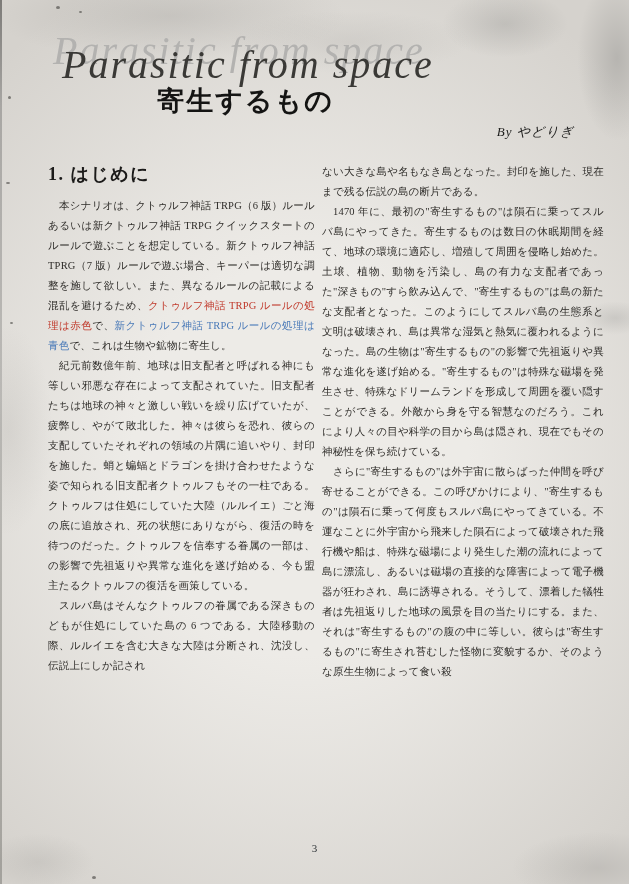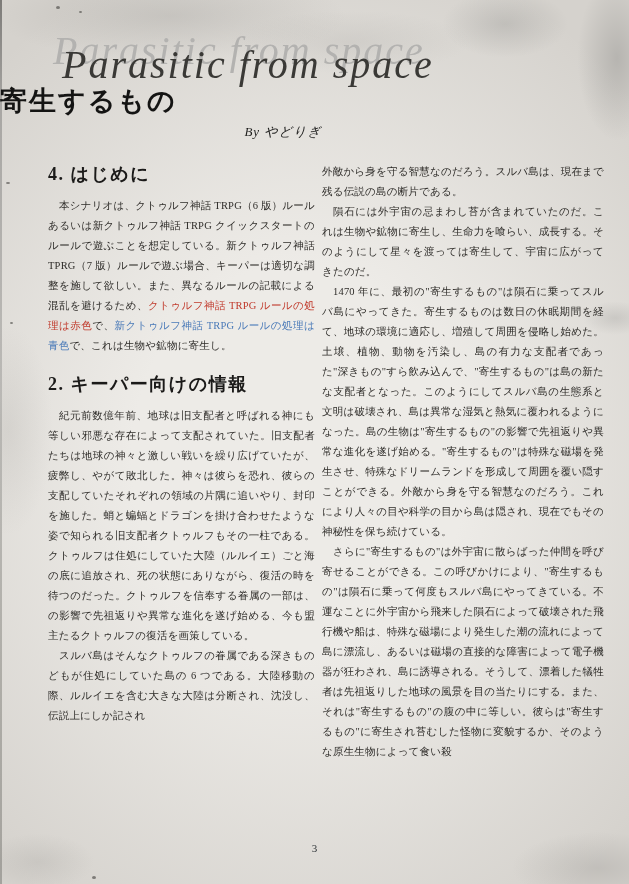--- a/index.html
+++ b/index.html
@@ -22,23 +22,23 @@
     background:linear-gradient(180deg,#4d4c4a 0,#8f8e8c 12%,#a9a8a5 45%,#96958f 75%,#8a8984 100%);
     opacity:.65;}
   .speck{position:absolute;background:#4c4a46;border-radius:50%;opacity:.65;}
 
   .script-title{position:absolute;top:42px;left:62px;height:60px;white-space:nowrap;
     font-style:italic;font-family:"Liberation Serif","DejaVu Serif",serif;
     font-size:40px;line-height:46px;letter-spacing:2px;}
   .script-title .echo{position:absolute;left:-9px;top:-14px;color:#b3b2b0;}
   .script-title .main{position:relative;color:#3a3936;}
 
-  .jp-title{position:absolute;top:85px;left:0;width:491px;margin:0;text-align:left;
+  .jp-title{position:absolute;top:85px;left:0;width:491px;margin:0;text-align:center;
     font-weight:bold;font-size:27px;line-height:32px;color:#141413;letter-spacing:2px;}
-  .byline{position:absolute;top:123px;left:0;width:566px;text-align:center;
+  .byline{position:absolute;top:123px;left:8px;width:566px;text-align:right;
     font-style:italic;font-size:13px;line-height:17px;color:#1e1e1d;letter-spacing:1px;}
 
   .col{position:absolute;top:162px;}
   .col-left{left:48px;width:267px;}
   .col-right{left:322px;width:282px;}
   .section-heading{margin:0 0 9px;font-weight:bold;font-size:18px;line-height:25px;
     color:#1b1a19;letter-spacing:1.5px;}
   .col .section-heading:not(:first-child){margin-top:16px;}
   .para{margin:0;font-size:10.5px;line-height:20px;color:#2e2c29;
     text-align:justify;text-justify:inter-ideograph;word-break:break-all;letter-spacing:.2px;}
@@ -64,28 +64,26 @@
     <div class="script-title">
       <span class="echo">Parasitic from space</span>
       <span class="main">Parasitic from space</span>
     </div>
     <h1 class="jp-title">寄生するもの</h1>
     <div class="byline">By やどりぎ</div>
   </header>
 
   <main>
     <div class="col col-left">
-        <h2 class="section-heading">4. はじめに</h2>
+        <h2 class="section-heading">1. はじめに</h2>
         <p class="para indent"><span>本シナリオは、クトゥルフ神話 TRPG（6 版）ルールあるいは新クトゥルフ神話 TRPG クイックスタートのルールで遊ぶことを想定している。新クトゥルフ神話 TPRG（7 版）ルールで遊ぶ場合、キーパーは適切な調整を施して欲しい。また、異なるルールの記載による混乱を避けるため、</span><span style="color: rgb(192, 57, 43);">クトゥルフ神話 TRPG ルールの処理は赤色</span><span>で、</span><span style="color: rgb(74, 122, 184);">新クトゥルフ神話 TRPG ルールの処理は青色</span><span>で、これは生物や鉱物に寄生し。</span></p>
-        <h2 class="section-heading">2. キーパー向けの情報</h2>
         <p class="para indent"><span>紀元前数億年前、地球は旧支配者と呼ばれる神にも等しい邪悪な存在によって支配されていた。旧支配者たちは地球の神々と激しい戦いを繰り広げていたが、疲弊し、やがて敗北した。神々は彼らを恐れ、彼らの支配していたそれぞれの領域の片隅に追いやり、封印を施した。蛸と蝙蝠とドラゴンを掛け合わせたような姿で知られる旧支配者クトゥルフもその一柱である。クトゥルフは住処にしていた大陸（ルルイエ）ごと海の底に追放され、死の状態にありながら、復活の時を待つのだった。クトゥルフを信奉する眷属の一部は、の影響で先祖返りや異常な進化を遂げ始める、今も盟主たるクトゥルフの復活を画策している。</span></p>
         <p class="para indent"><span>スルバ島はそんなクトゥルフの眷属である深きものどもが住処にしていた島の 6 つである。大陸移動の際、ルルイエを含む大きな大陸は分断され、沈没し、伝説上にしか記され</span></p>
       </div>
     <div class="col col-right">
-        <p class="para"><span>外敵から身を守る智慧なのだろう。スルバ島は、現在まで残る伝説の島の断片である。</span></p>
-        <p class="para indent"><span>隕石には外宇宙の忌まわし苔が含まれていたのだ。これは生物や鉱物に寄生し、生命力を喰らい、成長する。そのようにして星々を渡っては寄生して、宇宙に広がってきたのだ。</span></p>
+        <p class="para"><span>ない大きな島や名もなき島となった。封印を施した、現在まで残る伝説の島の断片である。</span></p>
         <p class="para indent"><span>1470 年に、最初の"寄生するもの"は隕石に乗ってスルバ島にやってきた。寄生するものは数日の休眠期間を経て、地球の環境に適応し、増殖して周囲を侵略し始めた。土壌、植物、動物を汚染し、島の有力な支配者であった"深きもの"すら飲み込んで、"寄生するもの"は島の新たな支配者となった。このようにしてスルバ島の生態系と文明は破壊され、島は異常な湿気と熱気に覆われるようになった。島の生物は"寄生するもの"の影響で先祖返りや異常な進化を遂げ始める。"寄生するもの"は特殊な磁場を発生させ、特殊なドリームランドを形成して周囲を覆い隠すことができる。外敵から身を守る智慧なのだろう。これにより人々の目や科学の目から島は隠され、現在でもその神秘性を保ち続けている。</span></p>
         <p class="para indent"><span>さらに"寄生するもの"は外宇宙に散らばった仲間を呼び寄せることができる。この呼びかけにより、"寄生するもの"は隕石に乗って何度もスルバ島にやってきている。不運なことに外宇宙から飛来した隕石によって破壊された飛行機や船は、特殊な磁場により発生した潮の流れによって島に漂流し、あるいは磁場の直接的な障害によって電子機器が狂わされ、島に誘導される。そうして、漂着した犠牲者は先祖返りした地球の風景を目の当たりにする。また、それは"寄生するもの"の腹の中に等しい。彼らは"寄生するもの"に寄生され苔むした怪物に変貌するか、そのような原生生物によって食い殺</span></p>
       </div>
   </main>
 
   <div class="page-number">3</div>
 </div>
 
 </body></html>

